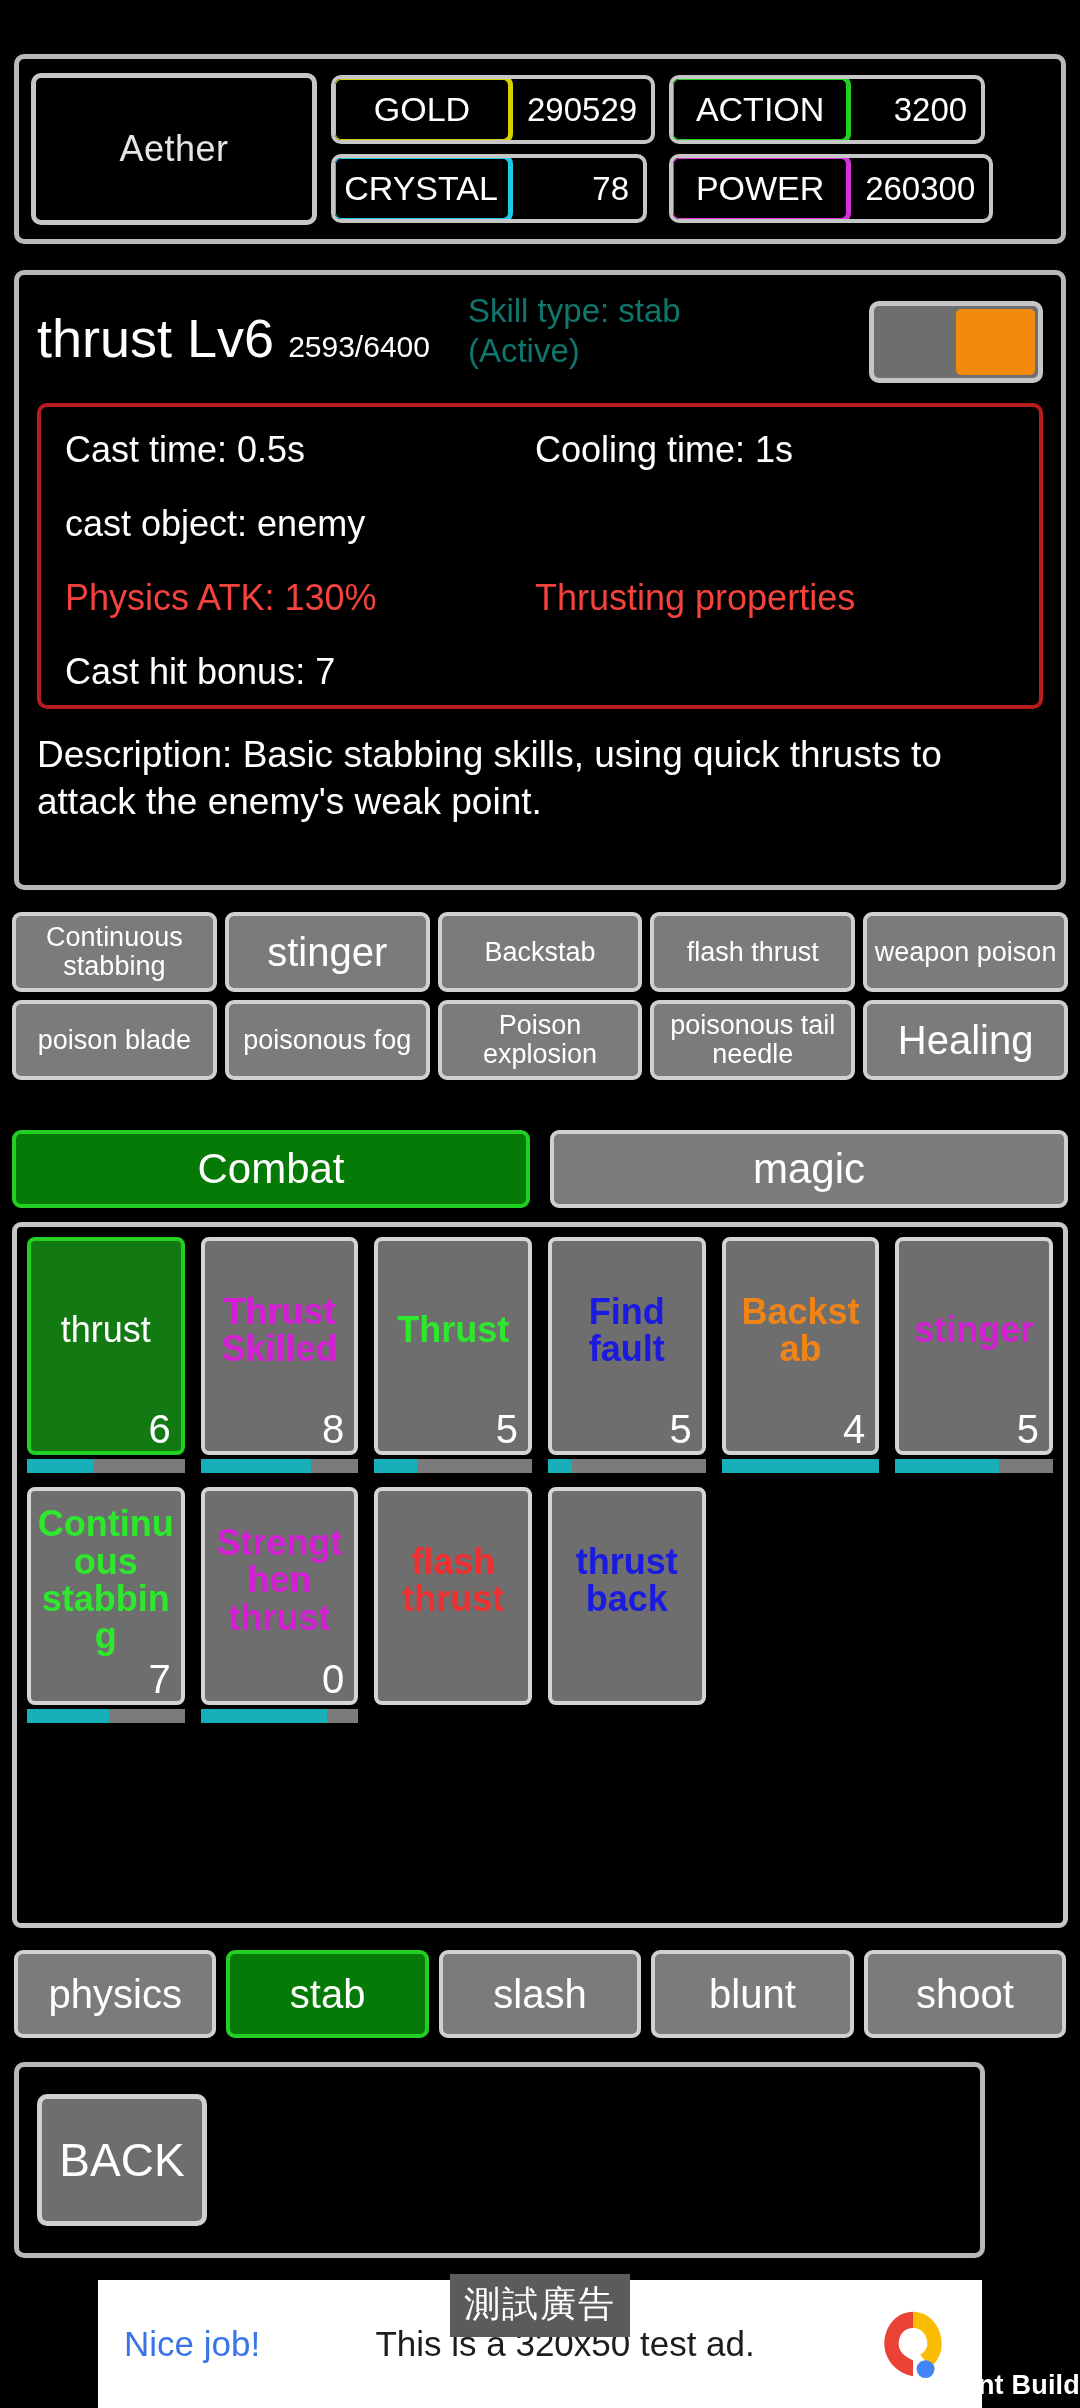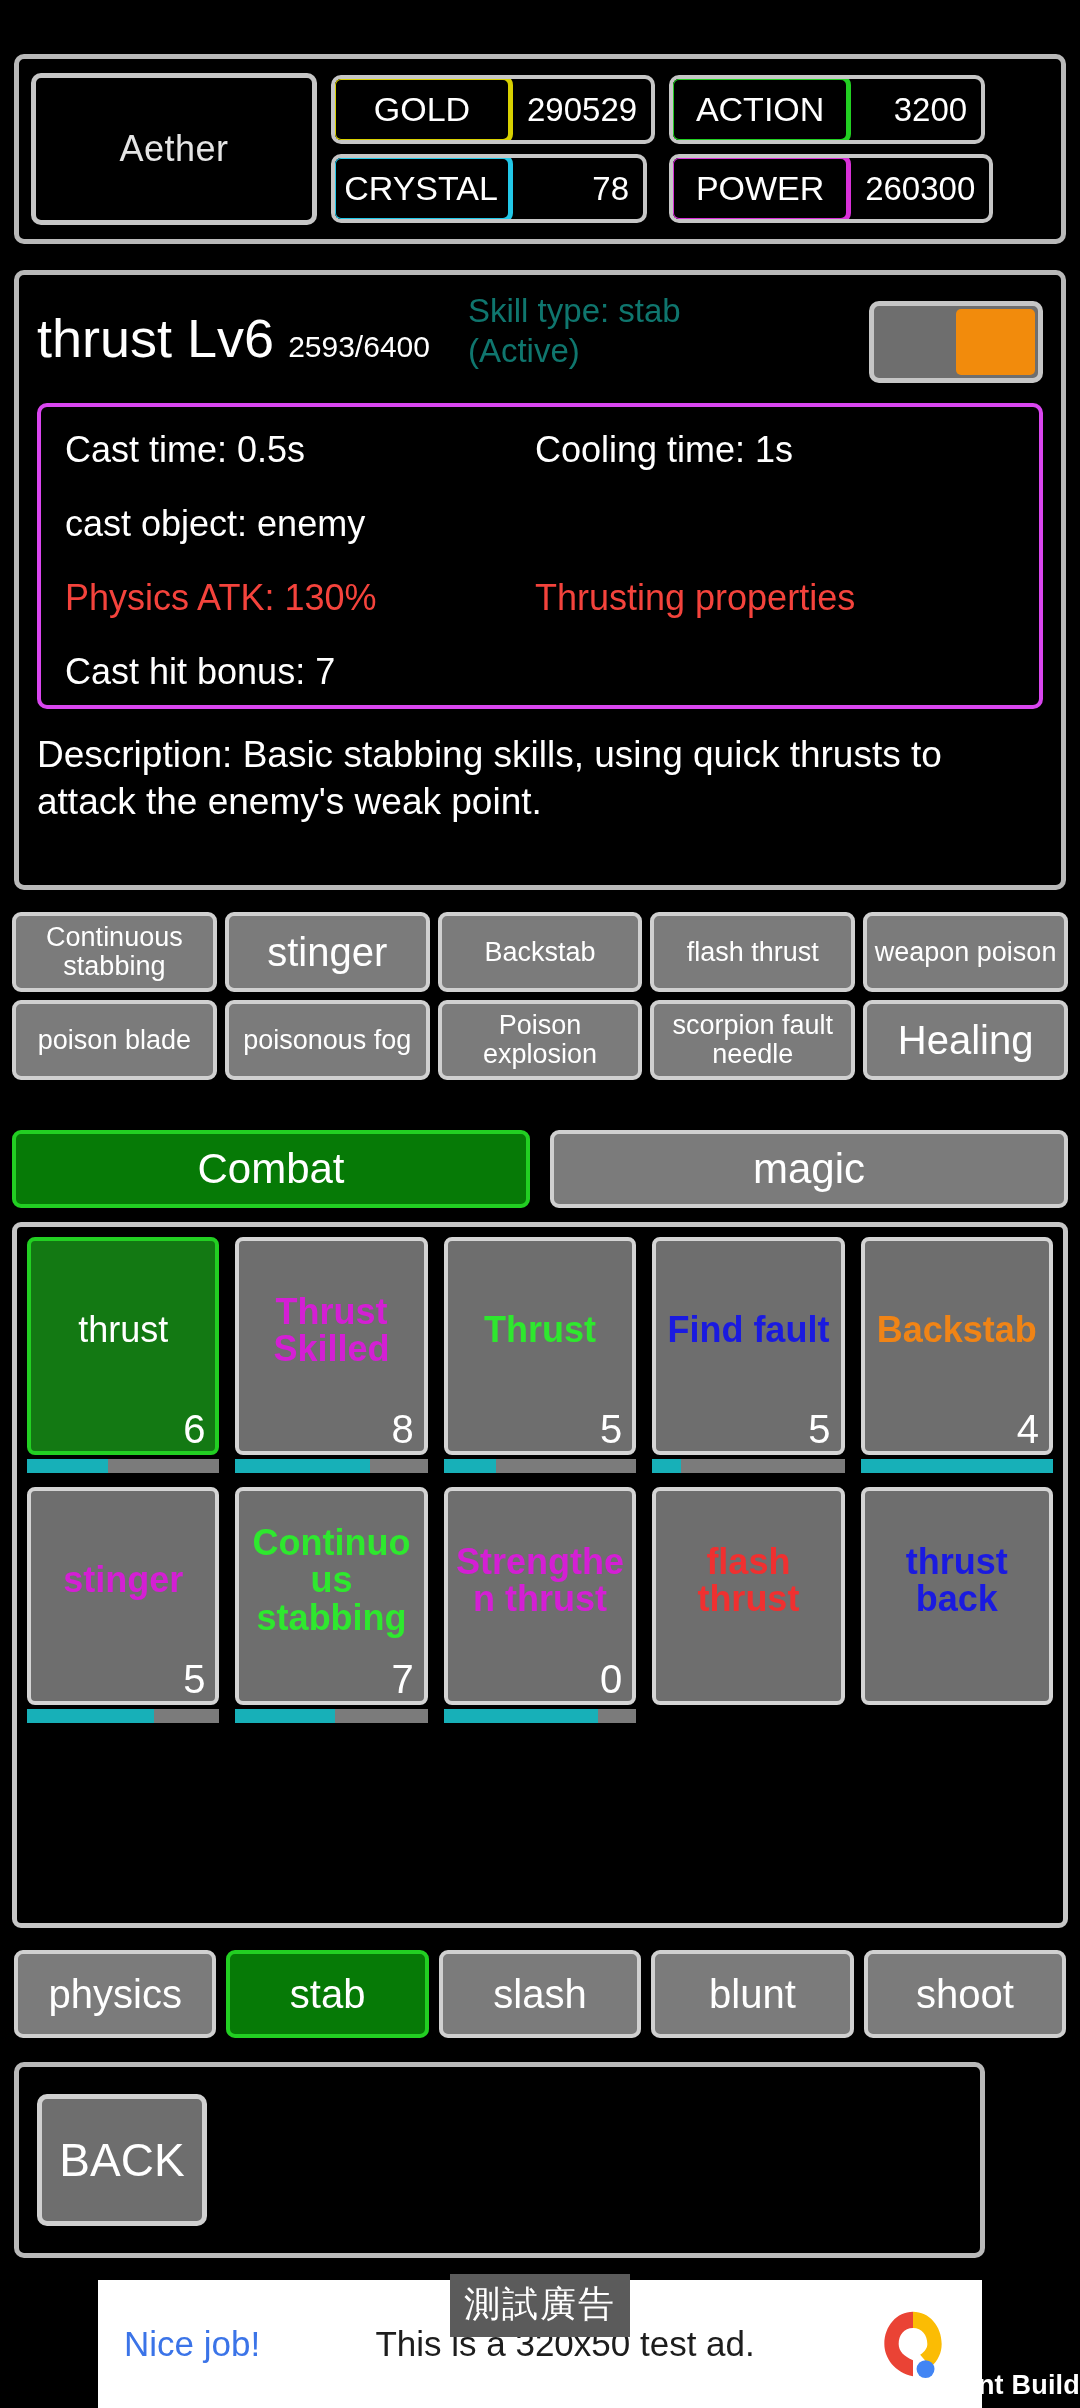--- a/index.html
+++ b/index.html
@@ -108,21 +108,21 @@
   }
   #skill-toggle .knob {
     width: 50%; height: 100%;
     background: #f28b0c;
     border-radius: 5px;
   }
 
   #skill-stats {
     margin-top: 6px;
     height: 306px;
-    border: 4px solid #d946ef;
+    border: 4px solid #b91c1c;
     border-radius: 10px;
     background: #000;
     padding: 22px 24px;
   }
   .stat-line { display: flex; margin-bottom: 32px; color: #fff; font-size: 36px; }
   .stat-line:last-child { margin-bottom: 0; }
   .stat-line .c1 { width: 470px; }
   .red { color: #f4433c; }
 
   #skill-desc {
@@ -182,21 +182,21 @@
     left: 12px; top: 1222px;
     width: 1056px; height: 706px;
     border: 5px solid #c6c6c6;
     border-radius: 9px;
     background: #000;
     overflow: hidden;
     padding: 10px;
   }
   #skill-grid {
     display: grid;
-    grid-template-columns: repeat(5, 1fr);
+    grid-template-columns: repeat(6, 1fr);
     gap: 14px 16px;
   }
   .skill-card-wrap { display: flex; flex-direction: column; }
   .skill-card {
     position: relative;
     height: 218px;
     background: #6e6e6e;
     border: 4px solid #d4d4d4;
     border-radius: 8px;
     display: flex; align-items: center; justify-content: center;
@@ -380,21 +380,21 @@
       <div class="chip">Continuous stabbing</div>
       <div class="chip big">stinger</div>
       <div class="chip">Backstab</div>
       <div class="chip">flash thrust</div>
       <div class="chip">weapon poison</div>
     </div>
   <div id="chip-row-2" class="chip-row">
       <div class="chip">poison blade</div>
       <div class="chip">poisonous fog</div>
       <div class="chip">Poison explosion</div>
-      <div class="chip">scorpion fault needle</div>
+      <div class="chip">poisonous tail needle</div>
       <div class="chip big">Healing</div>
     </div>
 
   <div id="category-tabs">
       <div class="cat-tab active">Combat</div>
       <div class="cat-tab">magic</div>
     </div>
 
   <div id="skill-grid-frame">
     <div id="skill-grid">

